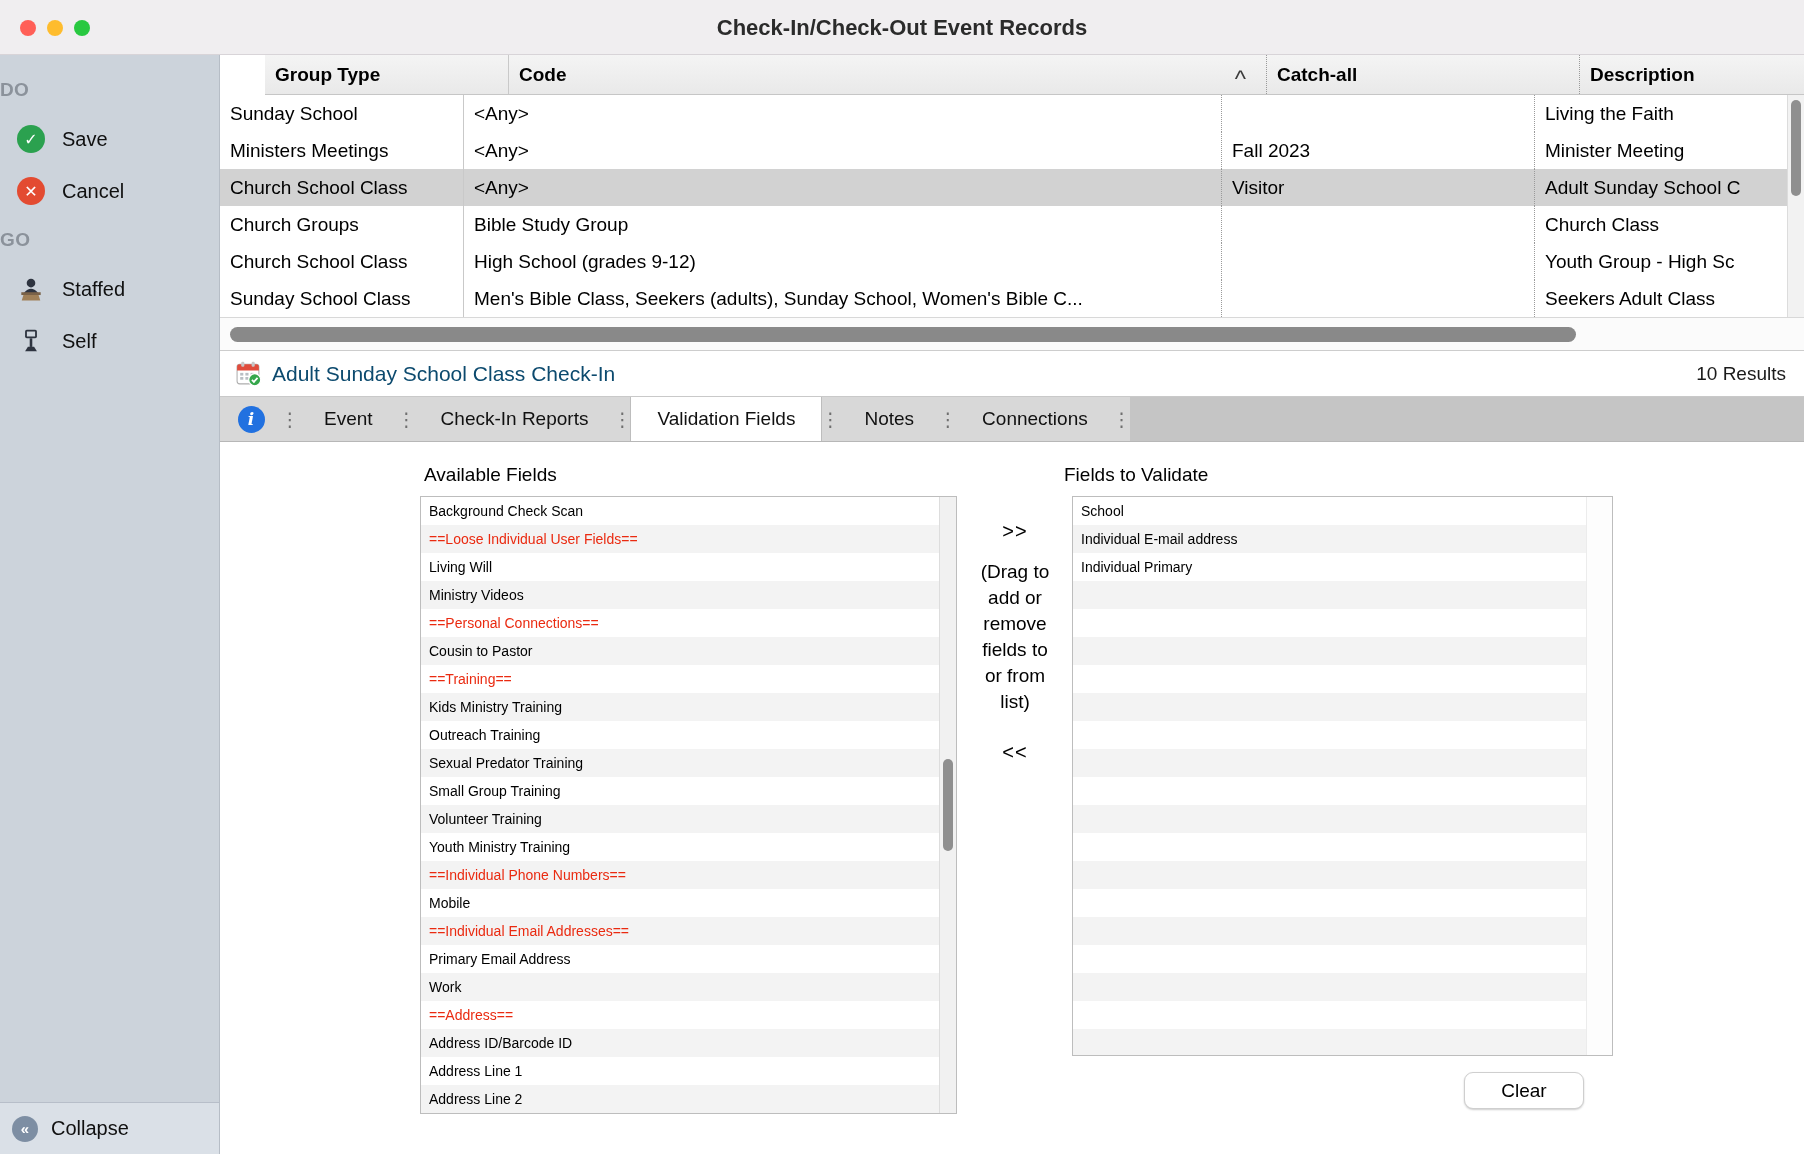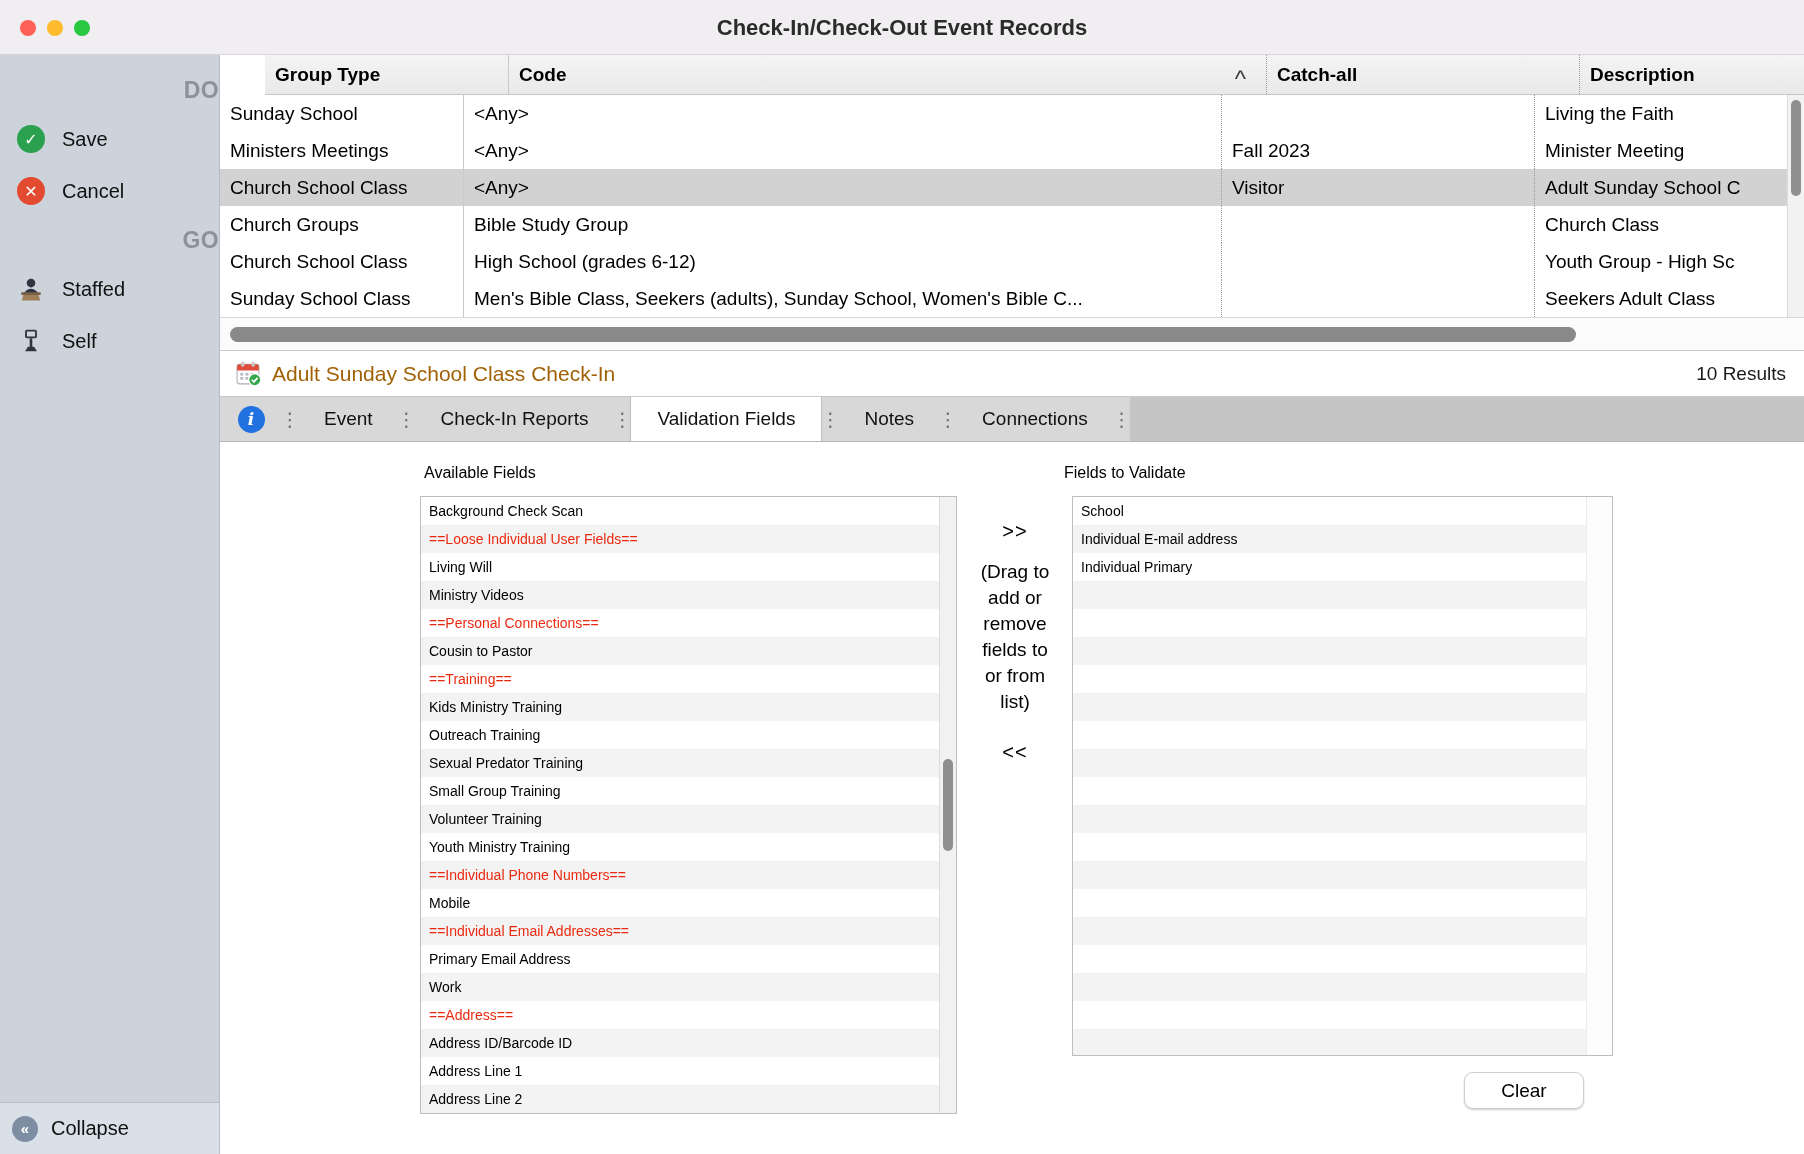--- a/index.html
+++ b/index.html
@@ -12,21 +12,21 @@
   .titlebar { position:absolute; top:0; left:0; right:0; height:55px; background:#f0eef0; border-bottom:1px solid #d8d4d8; }
   .traffic-lights { position:absolute; left:20px; top:0; height:55px; display:flex; align-items:center; gap:11px; }
   .tl { width:16px; height:16px; border-radius:50%; display:inline-block; }
   .tl.red { background:#ff5f57; }
   .tl.yellow { background:#febc2e; }
   .tl.green { background:#28c840; }
   .window-title { position:absolute; left:0; right:0; top:0; height:55px; line-height:55px; text-align:center; font-size:22px; font-weight:bold; color:#2b2b2b; }
 
   
   .sidebar { position:absolute; top:55px; left:0; bottom:0; width:220px; background:#ccd3db; border-right:1px solid #b6bdc6; padding-top:12px; }
-  .side-section { height:46px; line-height:46px; text-align:right; font-size:23px; font-weight:bold; color:#8b929b; letter-spacing:.4px; }
+  .side-section { height:46px; line-height:46px; text-align:left; font-size:19px; font-weight:bold; color:#8b929b; letter-spacing:.4px; }
   .side-item { height:52px; display:flex; align-items:center; padding-left:17px; gap:17px; font-size:20px; color:#101010; cursor:default; }
   .icon-circle { width:28px; height:28px; border-radius:50%; display:flex; align-items:center; justify-content:center; color:#fff; font-size:16px; font-weight:bold; flex:0 0 auto; }
   .icon-save { background:#2ba14f; }
   .icon-cancel { background:#e34b31; }
   .side-svg { width:28px; height:28px; flex:0 0 auto; display:flex; align-items:center; justify-content:center; }
   .collapse-bar { position:absolute; bottom:0; left:0; right:0; height:52px; background:#dae0e7; border-top:1px solid #b7bec9; display:flex; align-items:center; gap:13px; padding-left:12px; font-size:20px; color:#101010; }
   .icon-collapse { background:#7d8ea3; width:26px; height:26px; font-size:15px; font-weight:bold; }
 
   
   .main { position:absolute; top:55px; left:220px; right:0; bottom:0; background:#fff; }
@@ -43,36 +43,36 @@
   .col-desc  { flex:1; border-left:1px dotted #9a9a9a; padding-right:20px; }
   .sort-indicator { margin-left:auto; font-size:24px; font-weight:normal; color:#3c3c3c; transform:translateY(4px); padding-right:10px; }
   .vscroll { position:absolute; top:40px; right:0; bottom:0; width:17px; background:#f2f2f2; border-left:1px solid #dcdcdc; }
   .vthumb { position:absolute; top:5px; left:3px; width:10px; height:96px; background:#8f8f8f; border-radius:6px; }
 
   .hscroll-area { position:relative; height:34px; background:#fbfbfb; border-top:1px solid #d8d8d8; border-bottom:1px solid #cdcdcd; }
   .hthumb { position:absolute; left:10px; top:9px; width:1346px; height:15px; background:#898989; border-radius:8px; }
 
   
   .record-header { display:flex; align-items:center; height:46px; padding:0 18px 0 14px; border-bottom:1px solid #c9c9c9; gap:10px; background:#fff; }
-  .record-title { font-size:21px; color:#a16207; }
+  .record-title { font-size:21px; color:#0c4a6e; }
   .record-results { margin-left:auto; font-size:19px; color:#1a1a1a; }
 
   
   .tabstrip { display:flex; height:45px; background:#c5c5c5; border-bottom:1px solid #b7b7b7; align-items:stretch; font-size:19px; }
   .info-tab { width:62px; display:flex; align-items:center; justify-content:center; background:#d8d8d8; }
   .info-icon { width:27px; height:27px; border-radius:50%; background:#2271e0; color:#fff; display:flex; align-items:center; justify-content:center; font-family:"DejaVu Serif", serif; font-style:italic; font-weight:bold; font-size:17px; }
   .tab-sep { display:flex; align-items:center; justify-content:center; width:16px; color:#6f6f6f; font-size:19px; background:#d8d8d8; }
   .tabs-row { display:flex; align-items:stretch; }
   .tabwrap { display:flex; align-items:stretch; background:#d8d8d8; }
   .tab { display:flex; align-items:center; padding:0 26px; color:#111; }
   .tabwrap.selected .tab { background:#fff; border-left:1px solid #bdbdbd; border-right:1px solid #bdbdbd; }
 
   
   .content { position:relative; height:712px; background:#fff; }
-  .panel-label { position:absolute; font-size:16px; color:#000; }
+  .panel-label { position:absolute; font-size:19px; color:#000; }
   .available-label { left:204px; top:22px; }
   .validate-label { left:844px; top:22px; }
   .listbox { position:absolute; border:1px solid #bdbdbd;
     background:repeating-linear-gradient(to bottom,#fff 0,#fff 28px,#f3f3f3 28px,#f3f3f3 56px); overflow:hidden; }
   .available-list { left:200px; top:54px; width:537px; height:618px; padding-right:17px; }
   .validate-list  { left:852px; top:54px; width:541px; height:560px; padding-right:38px; }
   .list-row { height:28px; line-height:28px; padding-left:8px; font-size:14px; white-space:nowrap; overflow:hidden; color:#000; }
   .list-row.section { color:#ea2a10; }
   .inner-vscroll { position:absolute; top:0; right:0; bottom:0; width:17px; background:#f1f1f1; border-left:1px solid #ddd; }
   .inner-vscroll .thumb { position:absolute; left:3px; top:262px; width:10px; height:92px; background:#8f8f8f; border-radius:6px; }
@@ -183,21 +183,21 @@
 
           <div class="tr">
             <div class="cell col-group">Church Groups</div>
             <div class="cell col-code">Bible Study Group</div>
             <div class="cell col-catch"></div>
             <div class="cell col-desc">Church Class</div>
           </div>
 
           <div class="tr">
             <div class="cell col-group">Church School Class</div>
-            <div class="cell col-code">High School (grades 6-12)</div>
+            <div class="cell col-code">High School (grades 9-12)</div>
             <div class="cell col-catch"></div>
             <div class="cell col-desc">Youth Group - High Sc</div>
           </div>
 
           <div class="tr">
             <div class="cell col-group">Sunday School Class</div>
             <div class="cell col-code">Men's Bible Class, Seekers (adults), Sunday School, Women's Bible C...</div>
             <div class="cell col-catch"></div>
             <div class="cell col-desc">Seekers Adult Class</div>
           </div>

